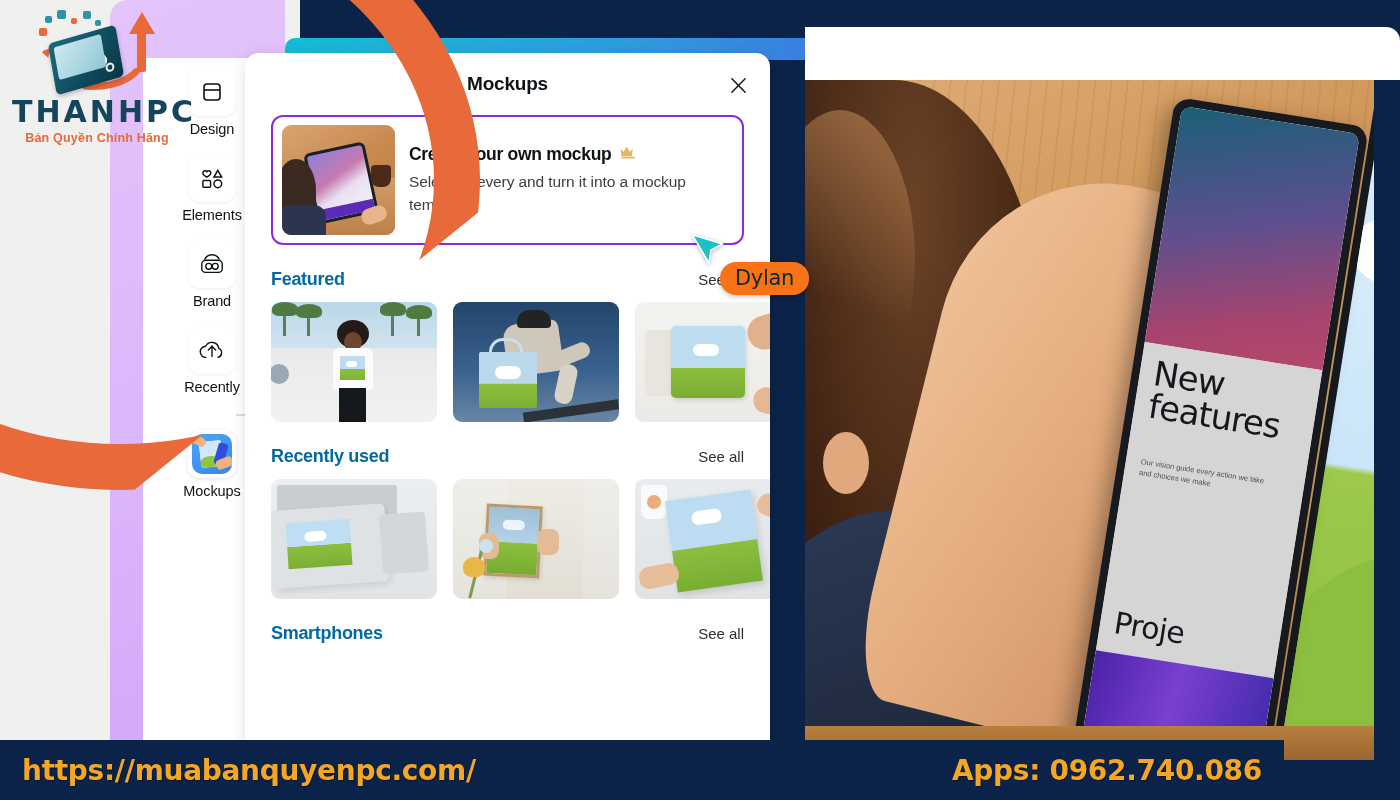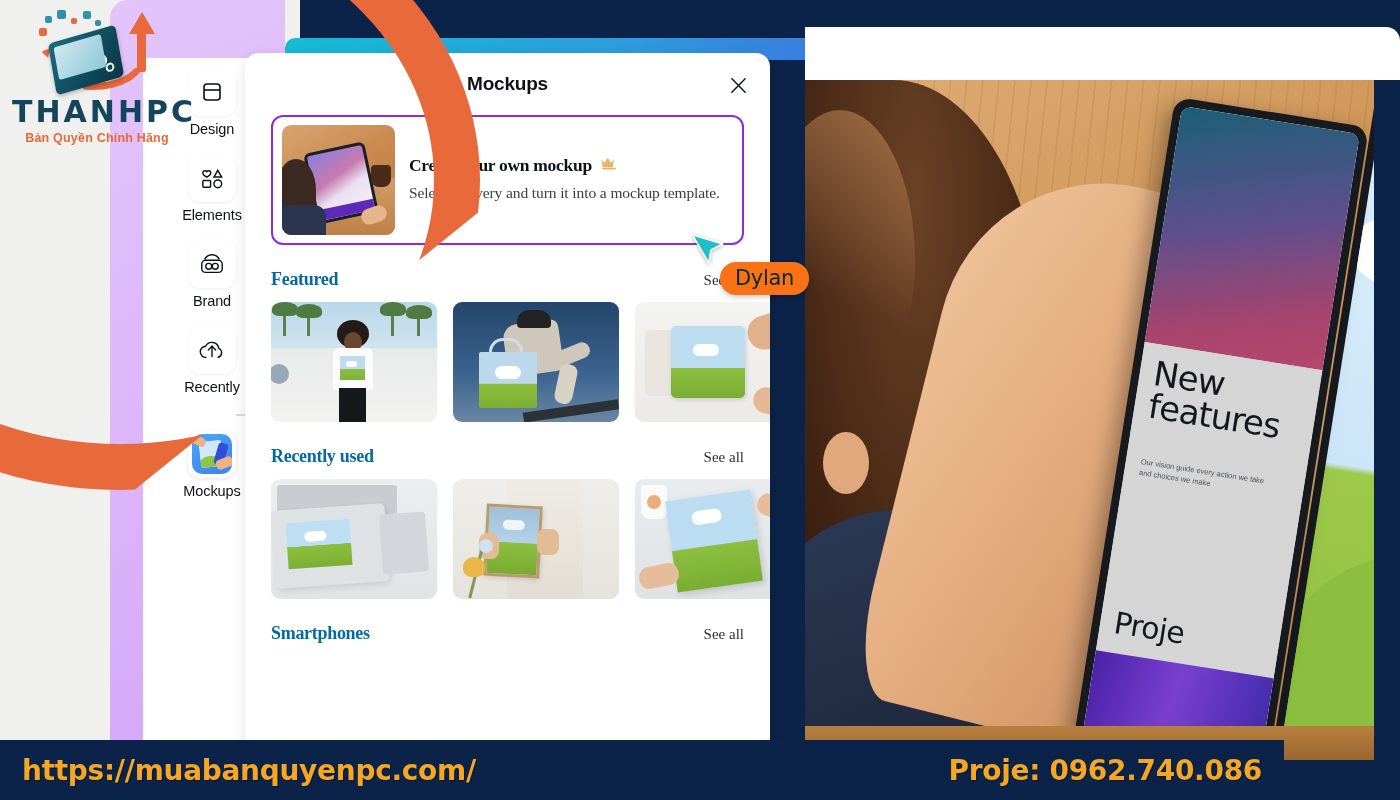--- a/index.html
+++ b/index.html
@@ -139,21 +139,21 @@
   }
   .panel-head {
     position: relative; height: 62px;
     display: flex; align-items: center; justify-content: center;
   }
   .panel-title { font-size: 19px; font-weight: 700; color: #0d1216; letter-spacing: -.2px; }
   .panel-close {
     position: absolute; right: 18px; top: 18px; width: 28px; height: 28px;
     display: flex; align-items: center; justify-content: center; cursor: pointer;
   }
-  .panel-body { padding: 0 26px; font-family: Liberation Serif, serif; }
+  .panel-body { padding: 0 26px; }
 
   .promo {
     display: flex; align-items: center; gap: 14px;
     border: 2.5px solid #8a2be2; border-radius: 12px;
     padding: 9px; height: 130px; background: #fff;
   }
   .promo-thumb {
     width: 113px; height: 110px; border-radius: 9px; flex: 0 0 auto;
     position: relative; overflow: hidden;
     background: linear-gradient(150deg,#d8a472 0%,#c9894f 45%,#b9763f 100%);
@@ -638,16 +638,16 @@
         <div class="logo-gear"></div>
         <div class="logo-gear2"></div>
       </div>
     </div>
     <div class="logo-name">THANHPC</div>
     <div class="logo-sub">Bản Quyền Chính Hãng</div>
   </div>
 
   <div class="wm-bar">
     <span>https://muabanquyenpc.com/</span>
-    <span>Proje: 0962.740.086</span>
+    <span>Apps: 0962.740.086</span>
   </div>
 
 </div>
 
 </body></html>

